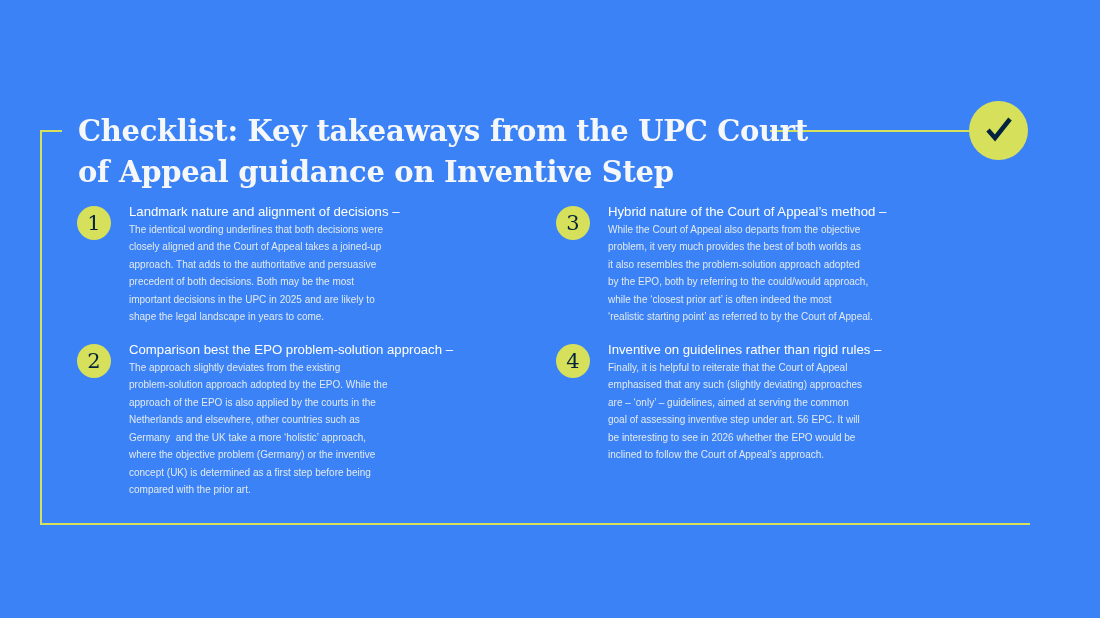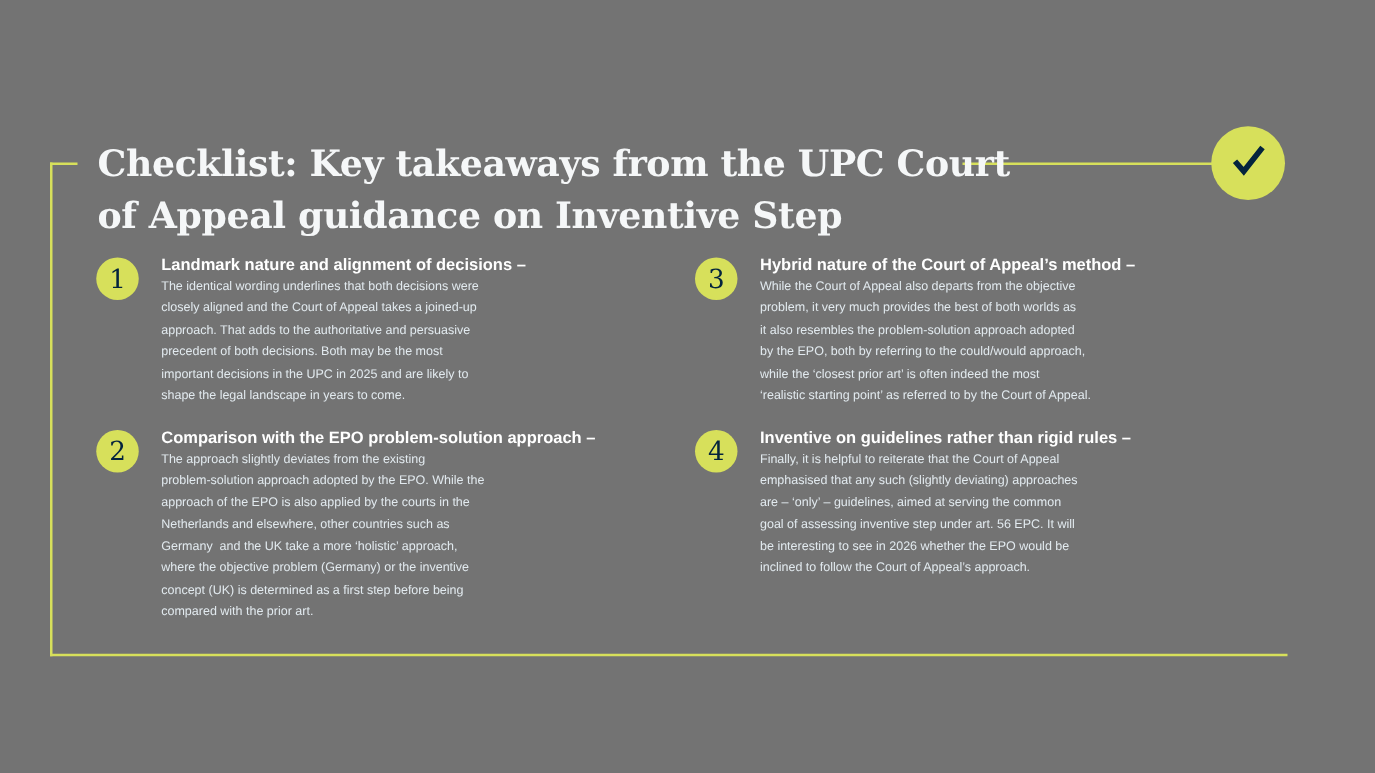--- a/index.html
+++ b/index.html
@@ -1,20 +1,20 @@
 <!DOCTYPE html>
 <html><head>
 <meta charset="utf-8">
 <style>
   html, body { margin: 0; padding: 0; background: #04243d; }
   .slide {
     position: relative;
     width: 1100px;
     height: 618px;
-    background: #737373;
+    background: #3b82f6;
     overflow: hidden;
     font-family: "Liberation Sans", sans-serif;
   }
   
   .line { position: absolute; background: #d7e05b; }
   .frame-top-notch { left: 40px; top: 130px; width: 22px; height: 2px; }
   .frame-left      { left: 40px; top: 130px; width: 2px;  height: 395px; }
   .frame-bottom    { left: 40px; top: 523px; width: 990px; height: 2px; }
   .title-rule      { left: 770px; top: 130px; width: 202px; height: 2px; }
 
@@ -60,21 +60,21 @@
     font-family: "DejaVu Serif", serif;
     font-size: 21px;
     line-height: 34px;
     text-align: center;
   }
 
   .item-text { flex: 1; }
   .item-heading {
     font-size: 13.2px;
     line-height: 17.5px;
-    font-weight: bold;
+    font-weight: normal;
     color: #ffffff;
     white-space: pre-wrap;
     margin: 0;
   }
   .item-body {
     font-size: 10px;
     line-height: 17.5px;
     color: #e2eaef;
     white-space: pre-wrap;
     margin: 0;
@@ -110,21 +110,21 @@
 approach. That adds to the authoritative and persuasive
 precedent of both decisions. Both may be the most
 important decisions in the UPC in 2025 and are likely to
 shape the legal landscape in years to come.</p>
     </div>
   </div>
 
   <div class="item item-2">
     <div class="num-circle">2</div>
     <div class="item-text">
-      <p class="item-heading">Comparison with the EPO problem-solution approach –</p>
+      <p class="item-heading">Comparison best the EPO problem-solution approach –</p>
       <p class="item-body">The approach slightly deviates from the existing
 problem-solution approach adopted by the EPO. While the
 approach of the EPO is also applied by the courts in the
 Netherlands and elsewhere, other countries such as
 Germany  and the UK take a more ‘holistic’ approach,
 where the objective problem (Germany) or the inventive
 concept (UK) is determined as a first step before being
 compared with the prior art.</p>
     </div>
   </div>

